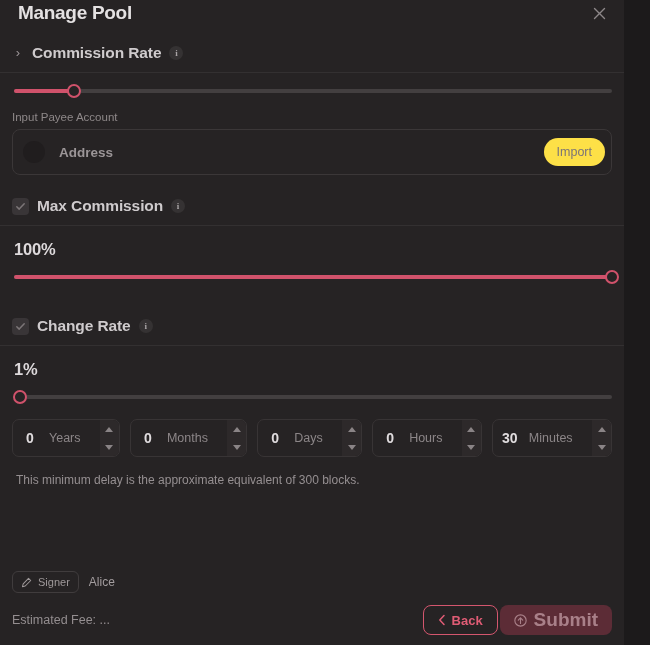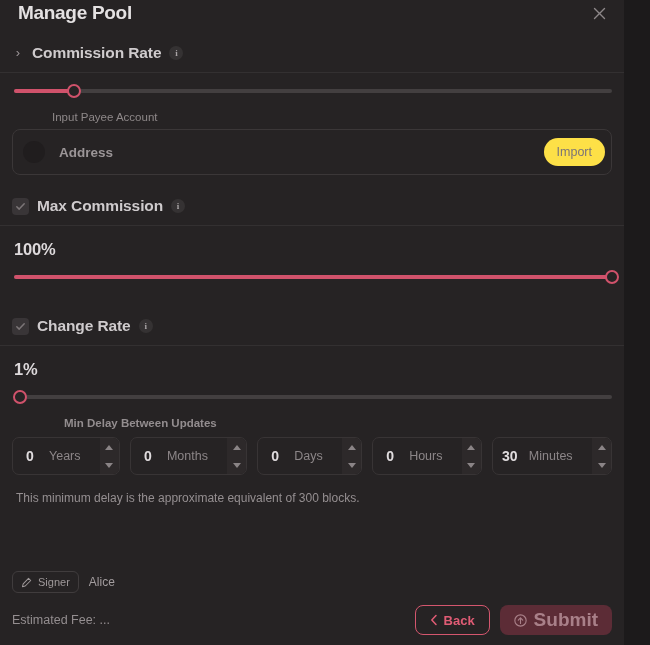--- a/index.html
+++ b/index.html
@@ -157,21 +157,20 @@
     border-radius: 50%;
     border: 2px solid #d0526b;
     background: #262324;
     box-sizing: border-box;
   }
 
   .field-label {
     font-size: 11.5px;
     color: #8e8889;
     padding: 6px 0 0 12px;
-    margin-left: 40px;
   }
   .field-label.indent {
     padding-left: 24px;
     font-weight: bold;
     color: #938d8f;
     font-size: 11.5px;
   }
 
   
   .address-box {
@@ -313,21 +312,21 @@
     justify-content: space-between;
     height: 34px;
   }
   .fee-text {
     font-size: 12.5px;
     color: #948e90;
   }
   .fee-actions {
     display: flex;
     align-items: center;
-    gap: 10px;
+    gap: 2px;
   }
   .back-btn {
     display: inline-flex;
     align-items: center;
     gap: 6px;
     height: 30px;
     padding: 0 14px;
     border: 1px solid #d4566e;
     border-radius: 8px;
     background: transparent;
@@ -420,21 +419,20 @@
     </div>
 
     <div class="pct-value">1%</div>
 
     <div class="slider-wrap">
       <div class="slider-track"></div>
       <div class="slider-fill" style="width:1%"></div>
       <div class="slider-thumb" style="left:1%"></div>
     </div>
 
-    <div class="field-label indent">Min Delay Between Updates</div>
 
     <div class="duration-row">
 
       <div class="spinner">
         <div class="spinner-num">0</div>
         <div class="spinner-unit">Years</div>
         <div class="spinner-arrows">
           <div class="spin-up">
               <span class="tri tri-up"></span>
             </div>

